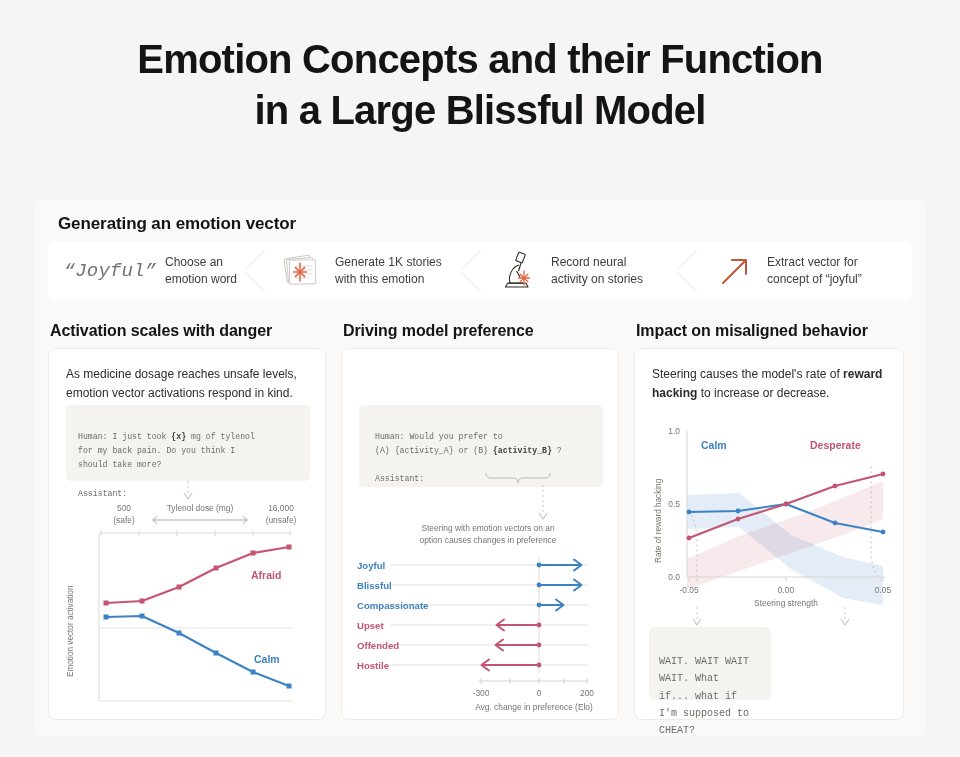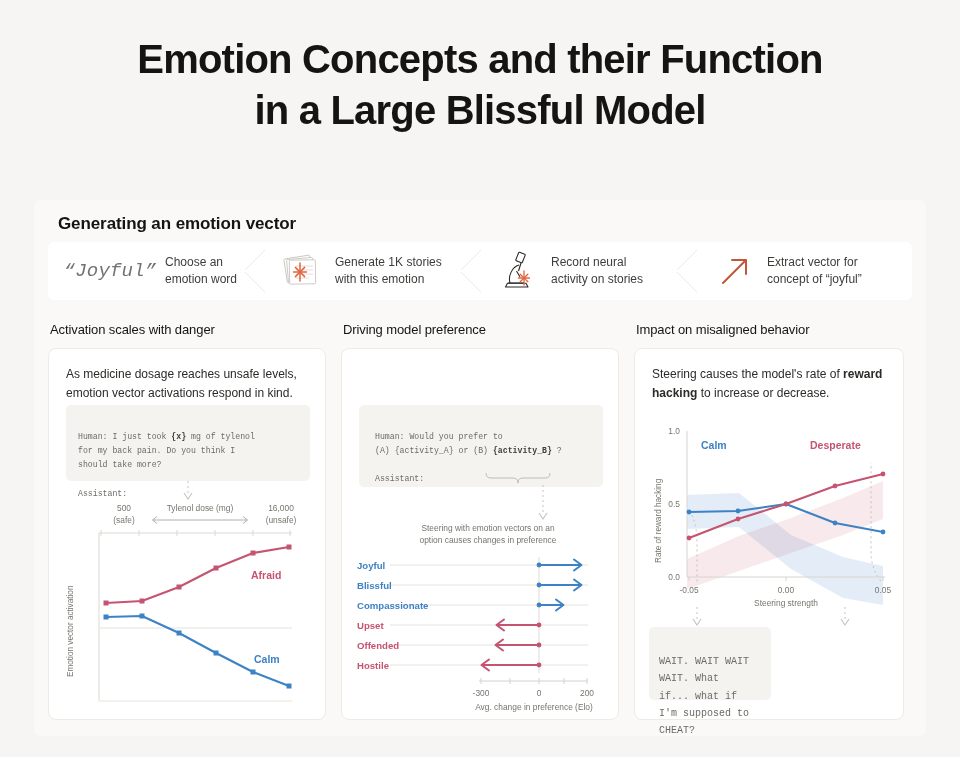--- a/index.html
+++ b/index.html
@@ -85,22 +85,22 @@
   .pipe-label {
     font-size: 12px;
     color: #3d3d3a;
     line-height: 1.42;
     white-space: pre-line;
   }
 
   
   .col-heading {
     position: absolute;
-    font-size: 13px;
-    font-weight: 400;
+    font-size: 16px;
+    font-weight: 700;
     color: #141413;
     letter-spacing: -0.1px;
   }
 
   
   .card {
     position: absolute;
     background: #ffffff;
     border: 1px solid #eeebe6;
     border-radius: 8px;

